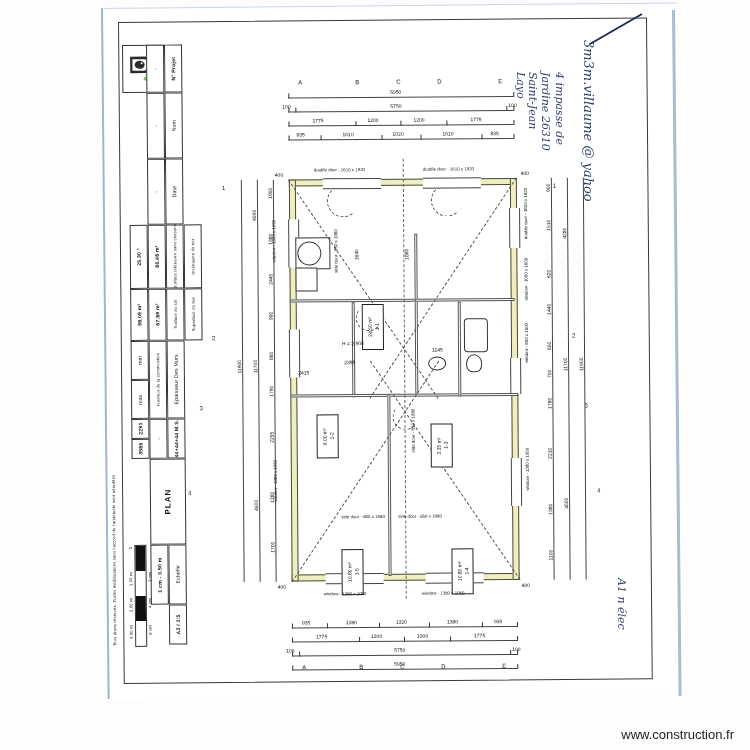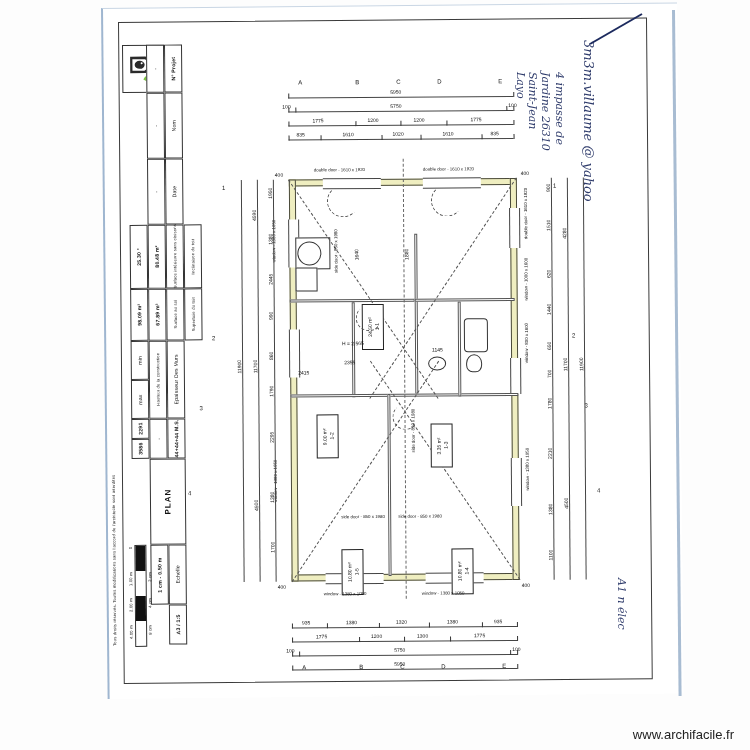--- a/index.html
+++ b/index.html
@@ -491,15 +491,15 @@
   <div class="hand" style="left:566px;top:72px;transform:rotate(90deg);transform-origin:left top;font-size:11px;">4 impasse de</div>
   <div class="hand" style="left:552px;top:72px;transform:rotate(90deg);transform-origin:left top;font-size:11px;">Jardine 26310</div>
   <div class="hand" style="left:539px;top:72px;transform:rotate(90deg);transform-origin:left top;font-size:11px;">Saint-Jean</div>
   <div class="hand" style="left:527px;top:72px;transform:rotate(90deg);transform-origin:left top;font-size:11px;">Layo</div>
   <div class="hand" style="left:628px;top:578px;transform:rotate(90deg);transform-origin:left top;font-size:11px;">A1 n élec</div>
 
   <svg style="position:absolute;left:586px;top:10px;width:70px;height:40px;">
     <line x1="4" y1="34" x2="56" y2="4" stroke="#1c2a5e" stroke-width="2"></line>
   </svg>
 
-  <div id="footer">www.archifacile.fr</div>
+  <div id="footer">www.construction.fr</div>
 
 </div>
 
 </body></html>

